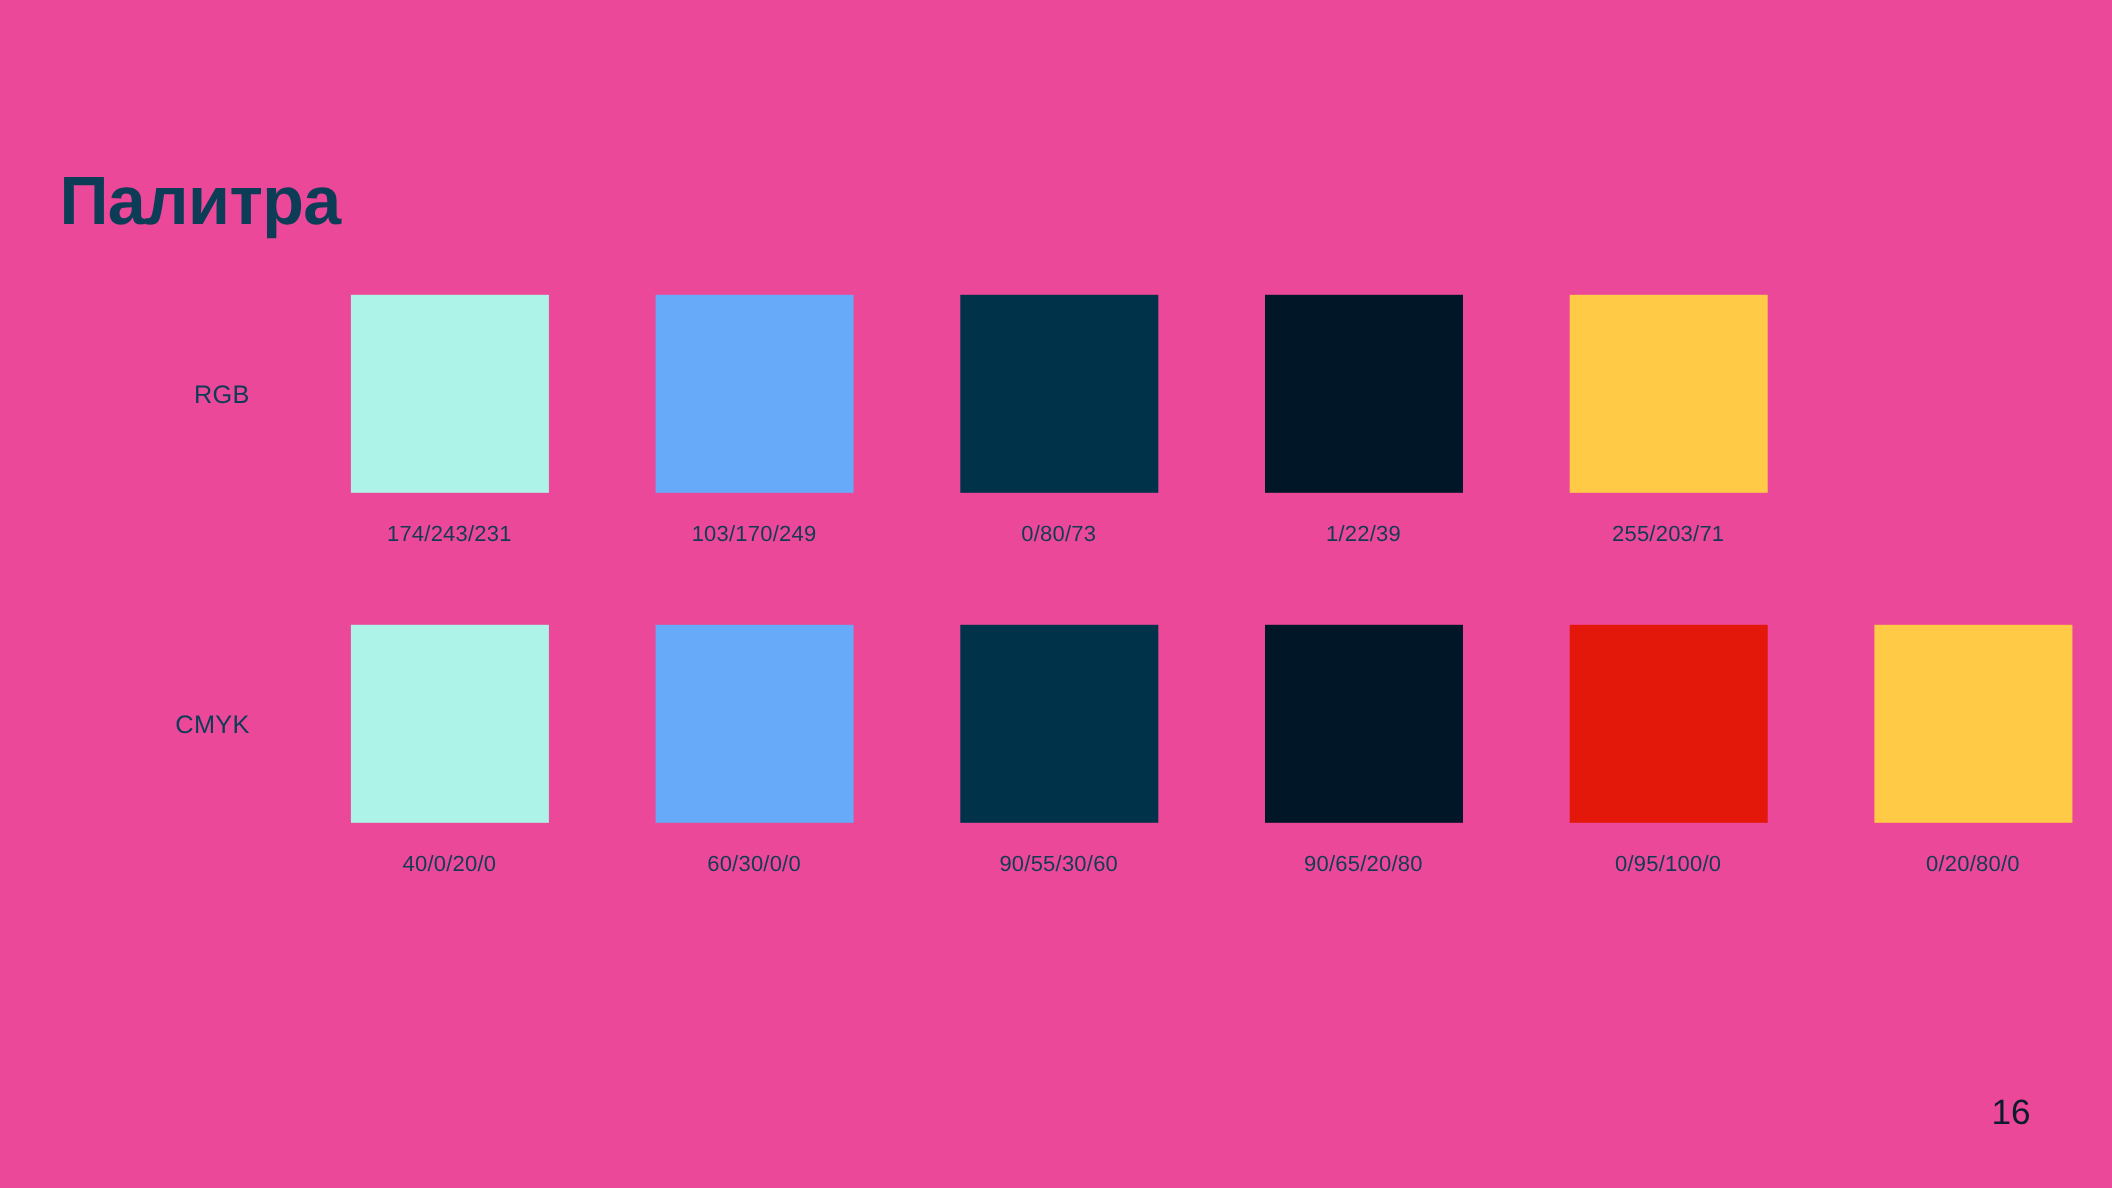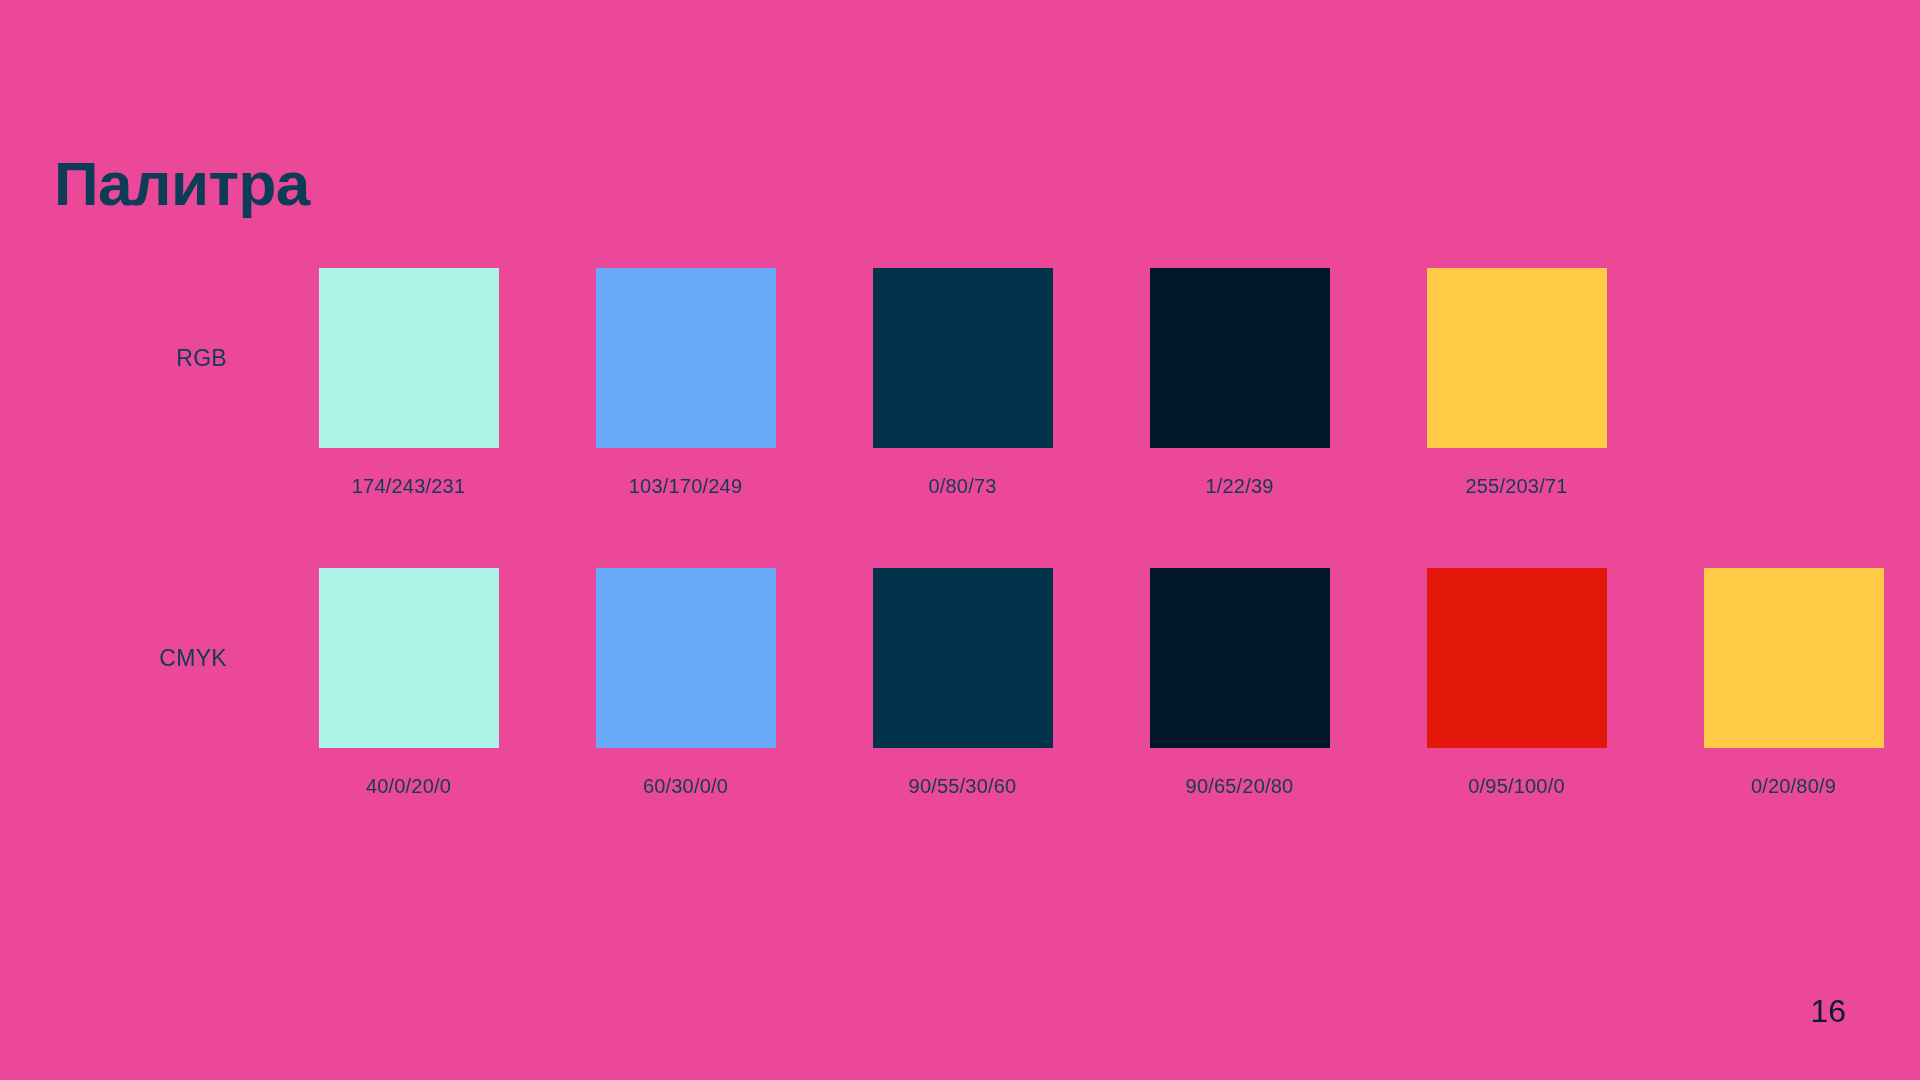--- a/index.html
+++ b/index.html
@@ -178,21 +178,21 @@
           <span class="swatch-caption">90/65/20/80</span>
         </div>
 
         <div class="swatch-cell">
           <span class="swatch-chip" style="background:#E3170A"></span>
           <span class="swatch-caption">0/95/100/0</span>
         </div>
 
         <div class="swatch-cell">
           <span class="swatch-chip" style="background:#FFCB47"></span>
-          <span class="swatch-caption">0/20/80/9</span>
+          <span class="swatch-caption">0/20/80/0</span>
         </div>
 
       </div>
     </div>
 
   </div>
 
   <div class="page-number">16</div>
 
 </div>

